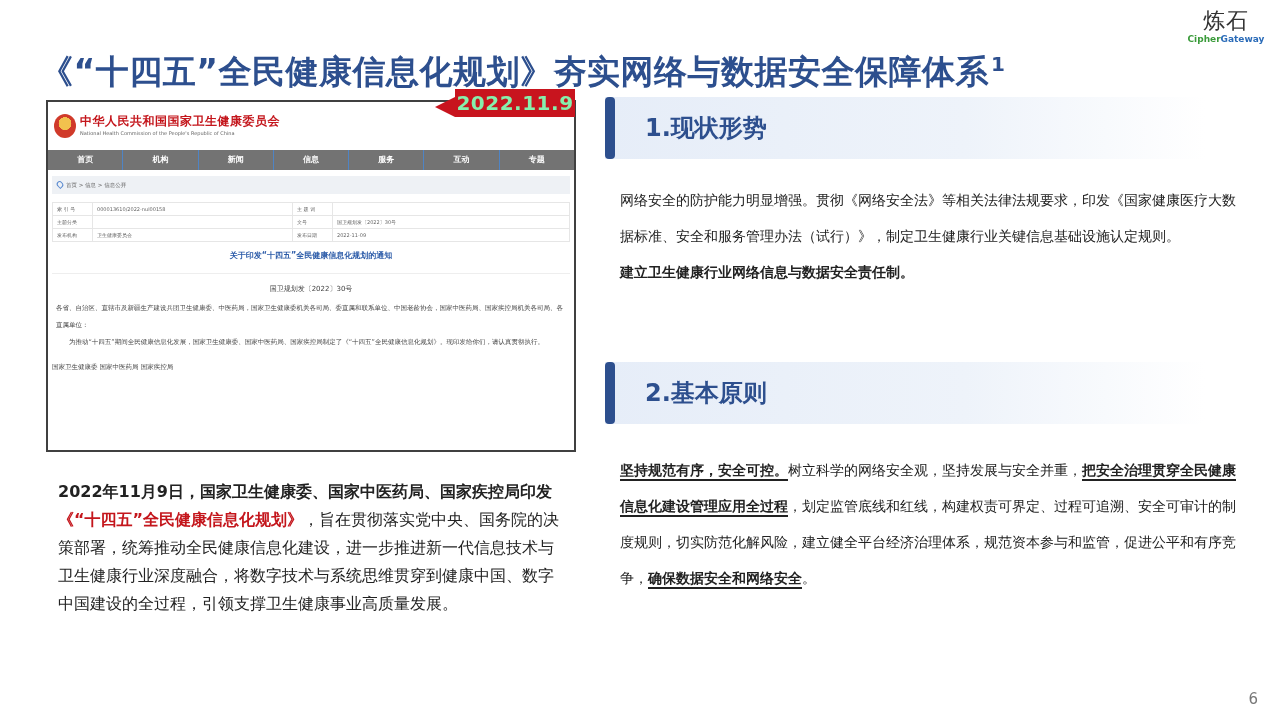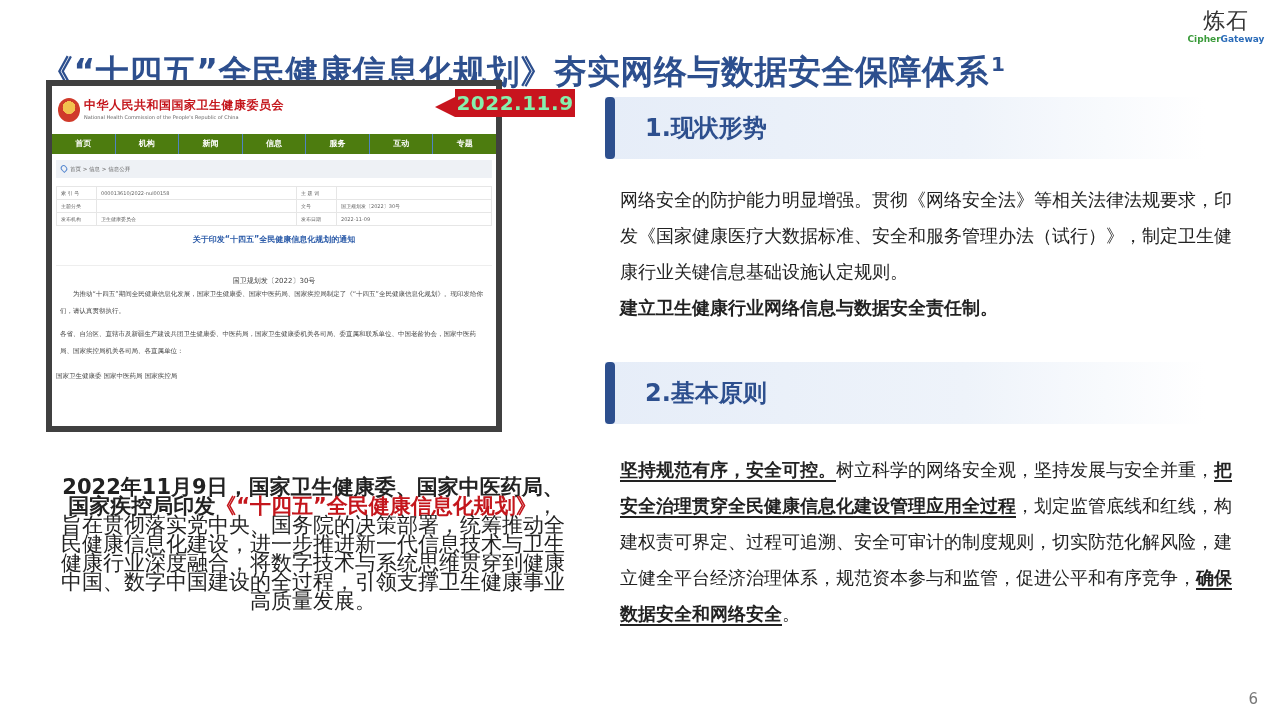--- a/index.html
+++ b/index.html
@@ -14,84 +14,84 @@
   .slide-title sup { font-size: 20px; vertical-align: super; margin-left: 2px; }
 
   .logo { position: absolute; right: 14px; top: 8px; width: 80px; text-align: center; }
   .logo-cn { font-size: 22px; color: #333; line-height: 26px; letter-spacing: 1px; }
   .logo-en { font-size: 9px; line-height: 10px; font-weight: bold; }
   .logo-en .c1 { color: #3a9b3a; }
   .logo-en .c2 { color: #2a6bb8; }
 
   
   .doc-shot {
-    position: absolute; left: 46px; top: 80px; width: 456px; height: 352px;
-    border: 6px solid #404040; background: #fff; overflow: hidden;
+    position: absolute; left: 46px; top: 100px; width: 530px; height: 352px;
+    border: 2px solid #404040; background: #fff; overflow: hidden;
   }
   .gov-header { height: 48px; position: relative; }
   .emblem {
     position: absolute; left: 6px; top: 12px; width: 22px; height: 24px; border-radius: 50%;
     background: radial-gradient(circle at 50% 40%, #f2c14e 0 35%, #d03a2a 36% 100%);
   }
   .gov-name { position: absolute; left: 32px; top: 11px; font-size: 12px; font-weight: bold; color: #c4161c; letter-spacing: 0.5px; }
   .gov-en { position: absolute; left: 32px; top: 28px; font-size: 5px; color: #666; }
-  .gov-nav { display: flex; height: 20px; background: #4d7c0f; }
+  .gov-nav { display: flex; height: 20px; background: #737373; }
   .gov-nav div {
     flex: 1; color: #fff; font-size: 8px; font-weight: bold; text-align: center; line-height: 20px;
     border-right: 1px solid #4f84c4;
   }
   .gov-nav div:last-child { border-right: none; }
   .gov-body { padding: 6px 4px 0 4px; background: #fff; }
   .breadcrumb-bar {
     height: 18px; background: #eef1f5; font-size: 5.5px; color: #666; line-height: 18px; padding-left: 14px; position: relative;
   }
   .breadcrumb-bar .pin {
     position: absolute; left: 5px; top: 5px; width: 6px; height: 7px; border: 1px solid #5a8ad0; border-radius: 50% 50% 50% 0; transform: rotate(-45deg);
   }
   .meta-table { width: 100%; border-collapse: collapse; margin-top: 8px; font-size: 5px; color: #666; }
   .meta-table td { border: 1px solid #e6e6e6; height: 13px; padding-left: 4px; }
   .meta-table td.k { width: 40px; }
   .meta-table td.v1 { width: 200px; }
   .meta-table td.k2 { width: 40px; }
-  .notice-title { text-align: center; font-size: 8px; font-weight: bold; color: #2a5aa8; margin-top: 8px; padding-bottom: 20px; border-bottom: 1px solid #eee; }
+  .notice-title { text-align: center; font-size: 8px; font-weight: bold; color: #2a5aa8; margin-top: 8px; padding-bottom: 12px; border-bottom: 1px solid #eee; }
   .doc-no { text-align: center; font-size: 7px; color: #444; margin-top: 10px; }
   .doc-para { font-size: 6.5px; color: #444; line-height: 17px; margin-top: 6px; padding: 0 4px; }
   .doc-para.indent { text-indent: 2em; margin-top: 0; }
   .doc-sign { font-size: 6.5px; color: #444; padding-right: 4px; margin-top: 12px; }
   .doc-date { text-align: right; font-size: 6.5px; color: #444; padding-right: 4px; margin-top: 8px; }
 
   .date-ribbon {
     position: absolute; left: 455px; top: 89px; width: 120px; height: 28px;
     background: #c8141e; color: #86efac; font-size: 20px; font-weight: bold; text-align: center; line-height: 28px;
     letter-spacing: 0.5px;
   }
   .date-ribbon::before {
     content: ""; position: absolute; left: -20px; top: 8px; width: 0; height: 0;
     border-right: 20px solid #c8141e; border-top: 10px solid transparent; border-bottom: 10px solid transparent;
   }
 
   .summary {
     position: absolute; left: 58px; top: 478px; width: 510px;
-    font-size: 21px; line-height: 19px; color: #222; text-align: center;
+    font-size: 16px; line-height: 28px; color: #222;
   }
   .summary b { font-weight: bold; }
   .summary .red { color: #c4161c; font-weight: bold; }
 
   
   .section-head {
     position: absolute; left: 605px; width: 600px; height: 62px;
     background: linear-gradient(90deg, #e6edf8 0%, #eef3fa 60%, rgba(255,255,255,0) 100%);
   }
   .section-head .bar { position: absolute; left: 0; top: 0; width: 10px; height: 100%; background: #2d4f8e; border-radius: 4px; }
   .section-head .label { position: absolute; left: 40px; top: 0; line-height: 62px; font-size: 24px; font-weight: bold; color: #2d4f8e; }
   .sec1 { top: 97px; }
   .sec2 { top: 362px; }
 
   .para {
-    position: absolute; left: 620px; width: 620px; font-size: 18px; line-height: 36px; color: #222;
+    position: absolute; left: 620px; width: 620px; font-size: 14px; line-height: 36px; color: #222;
   }
   .para1 { top: 182px; }
   .para2 { top: 452px; }
   .para b { font-weight: bold; }
   .para u { text-decoration: underline; text-decoration-thickness: 2px; text-underline-offset: 4px; }
 
   .page-number { position: absolute; right: 22px; top: 690px; font-size: 15px; color: #777; }
 </style>
 </head>
 <body>
@@ -140,22 +140,22 @@
       <tr>
         <td class="k">发布机构</td>
         <td class="v1">卫生健康委员会</td>
         <td class="k2">发布日期</td>
         <td>2022-11-09</td>
       </tr>
     </tbody>
       </table>
     <div class="notice-title">关于印发“十四五”全民健康信息化规划的通知</div>
     <div class="doc-no">国卫规划发〔2022〕30号</div>
+    <div class="doc-para">各省、自治区、直辖市及新疆生产建设兵团卫生健康委、中医药局，国家卫生健康委机关各司局、委直属和联系单位、中国老龄协会，国家中医药局、国家疾控局机关各司局、各直属单位：</div>
     <div class="doc-para indent">为推动“十四五”期间全民健康信息化发展，国家卫生健康委、国家中医药局、国家疾控局制定了《“十四五”全民健康信息化规划》。现印发给你们，请认真贯彻执行。</div>
-    <div class="doc-para">各省、自治区、直辖市及新疆生产建设兵团卫生健康委、中医药局，国家卫生健康委机关各司局、委直属和联系单位、中国老龄协会，国家中医药局、国家疾控局机关各司局、各直属单位：</div>
     <div class="doc-sign">国家卫生健康委   国家中医药局   国家疾控局</div>
   </div>
 </div>
 
 <div class="date-ribbon">2022.11.9</div>
 
 <div class="summary"><b>2022年11月9日，国家卫生健康委、国家中医药局、国家疾控局印发</b><span class="red">《“十四五”全民健康信息化规划》</span><span>，旨在贯彻落实党中央、国务院的决策部署，统筹推动全民健康信息化建设，进一步推进新一代信息技术与卫生健康行业深度融合，将数字技术与系统思维贯穿到健康中国、数字中国建设的全过程，引领支撑卫生健康事业高质量发展。</span></div>
 
 <div class="section-head sec1">
   <div class="bar"></div>

